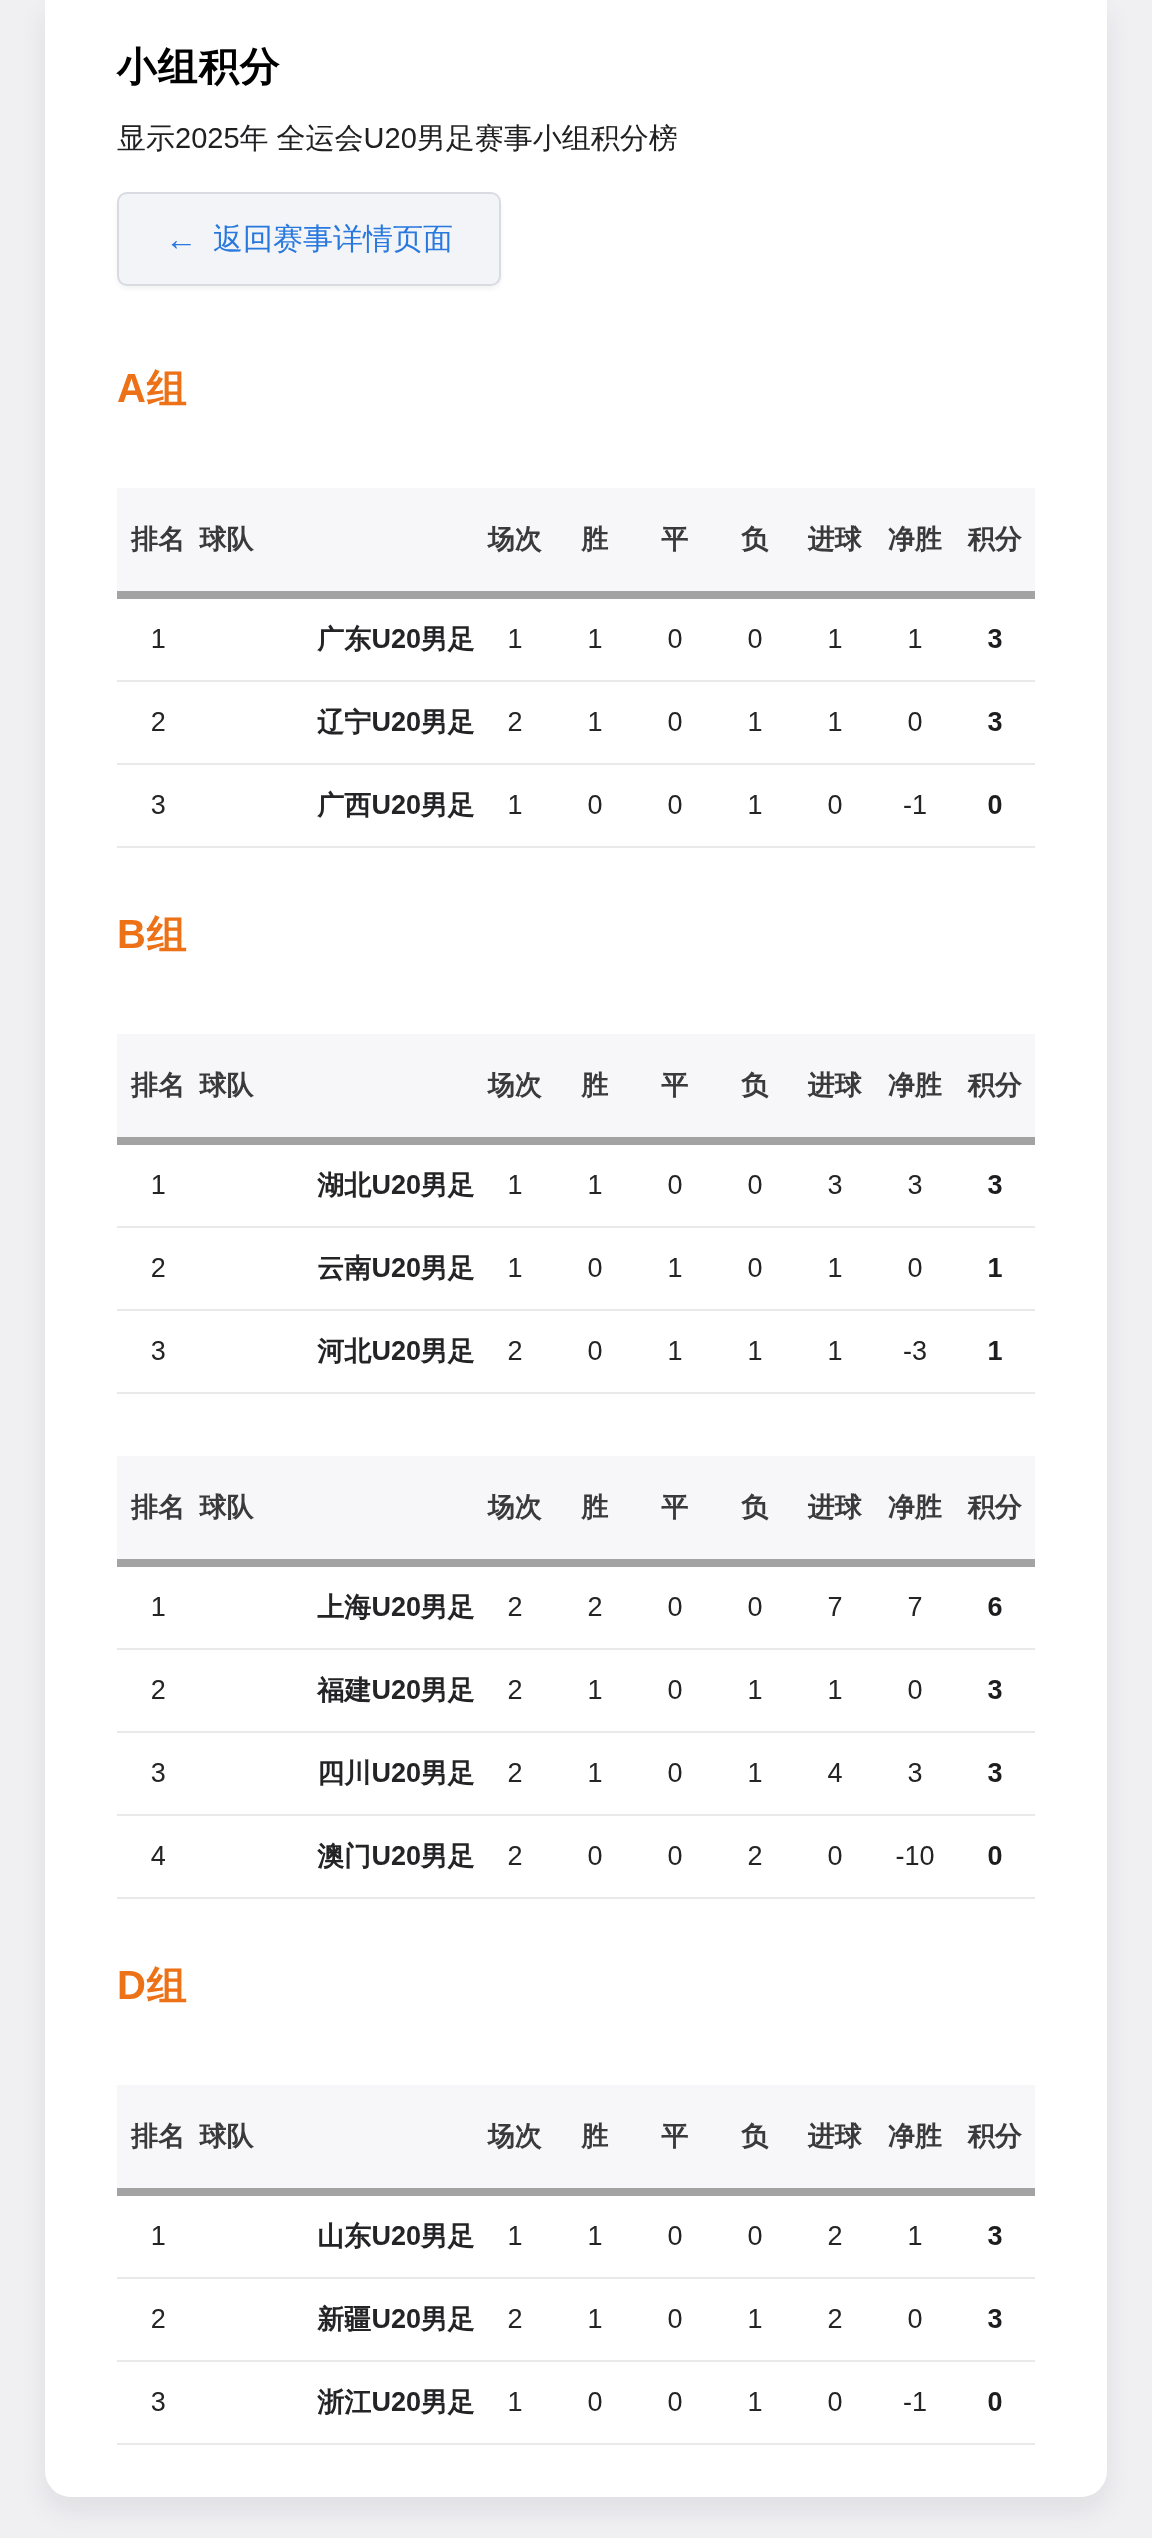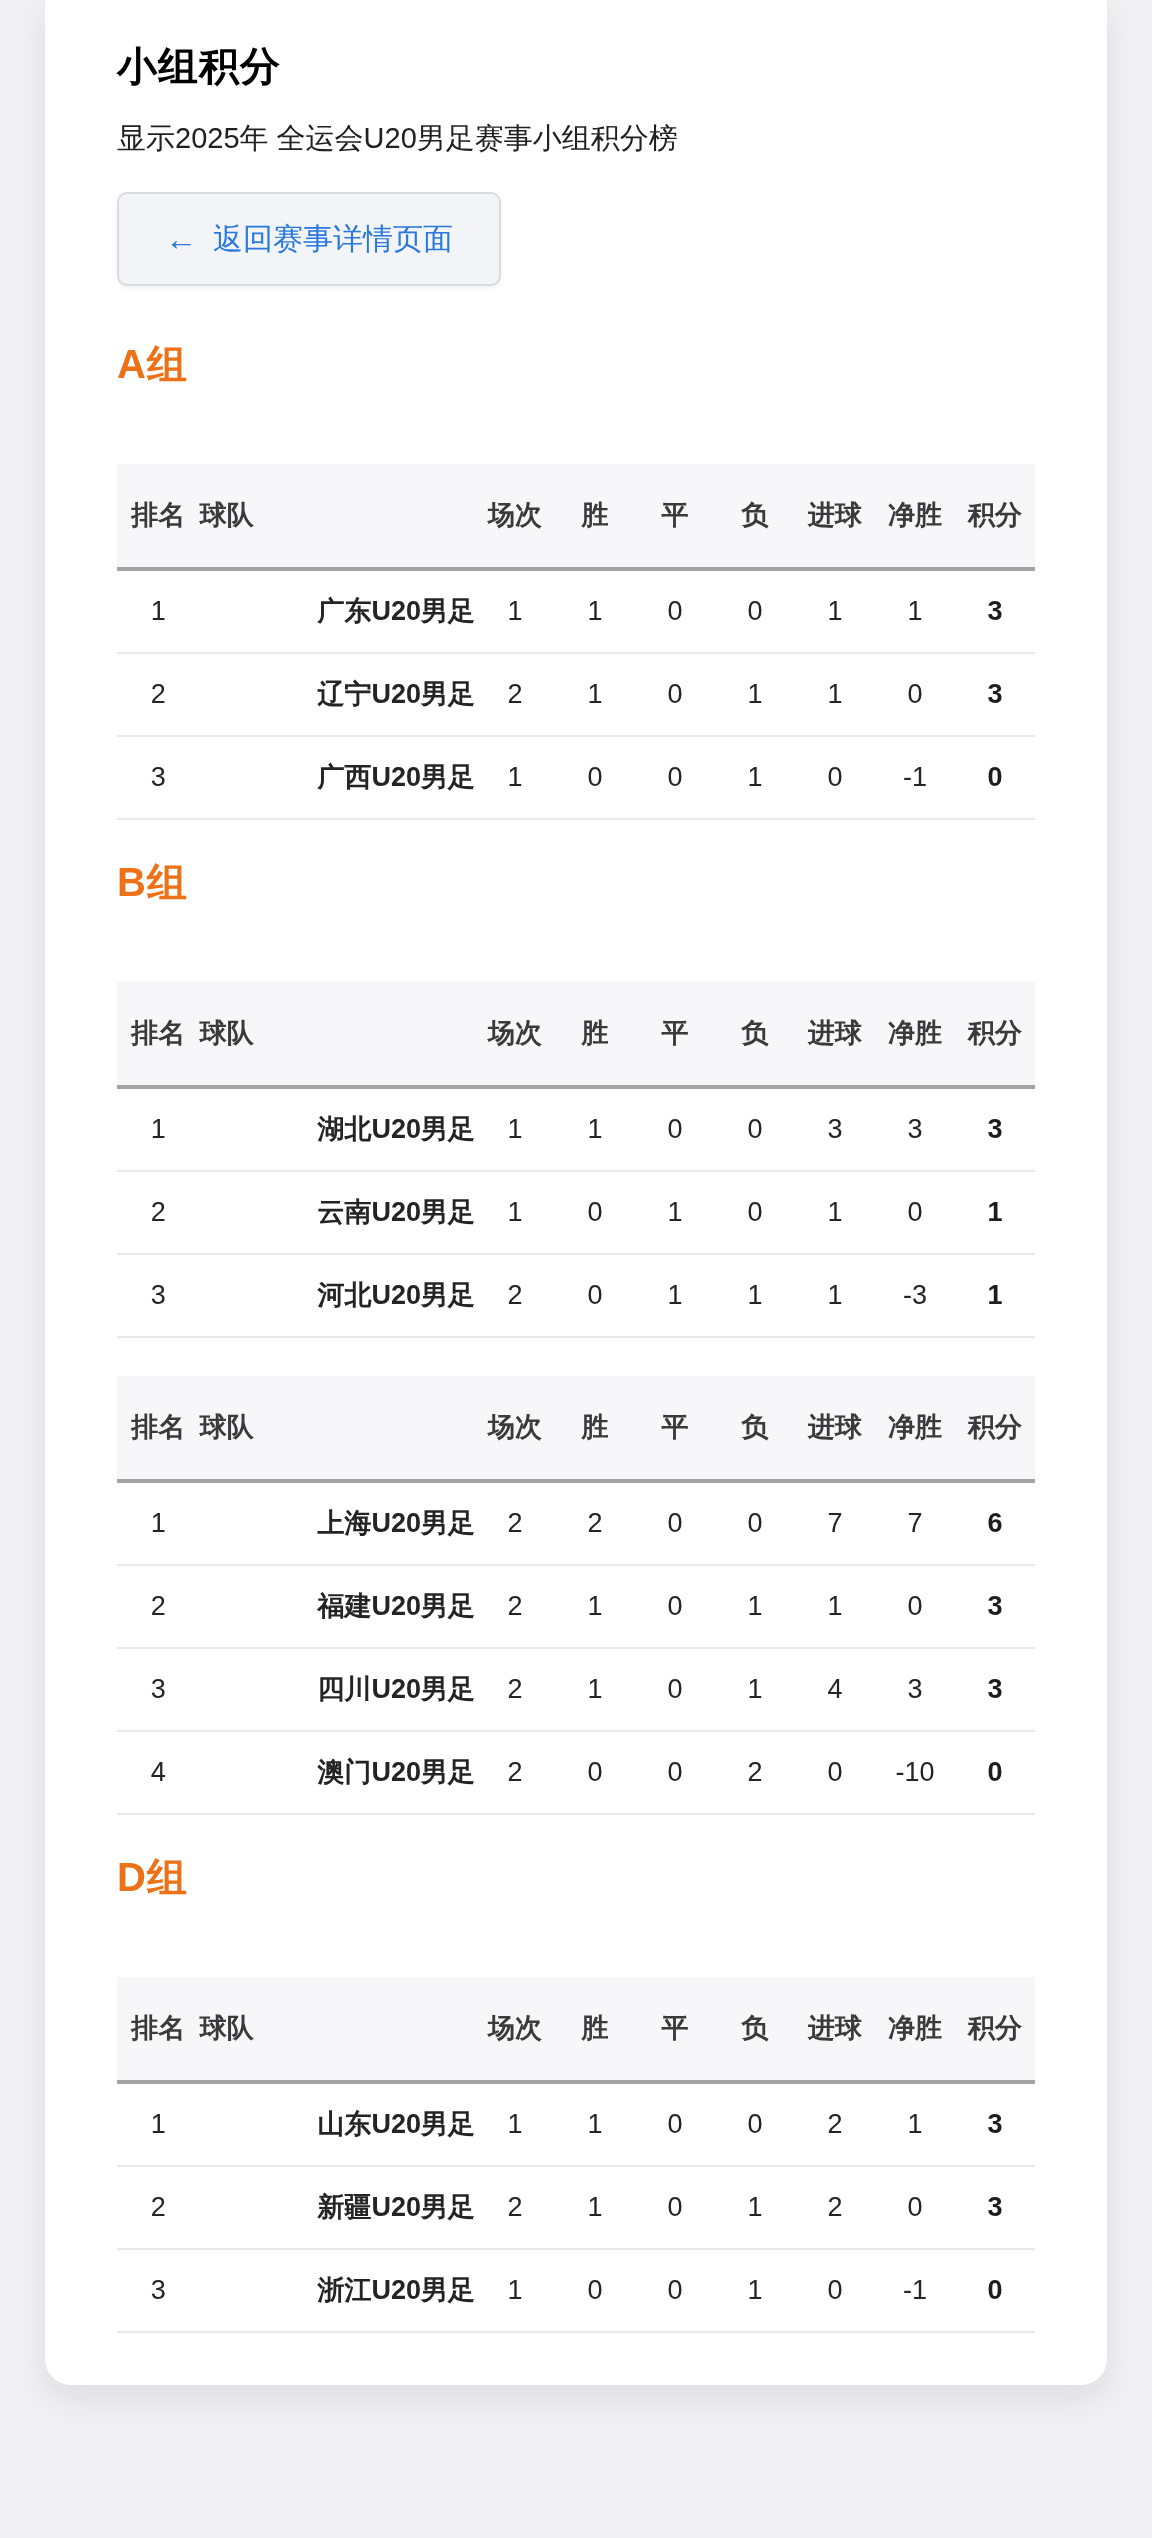--- a/index.html
+++ b/index.html
@@ -44,42 +44,42 @@
     border: 2px solid #d9dbe3;
     border-radius: 10px;
     box-shadow: 0 3px 5px rgba(0,0,0,0.05);
     font-family: inherit;
     font-size: 30px;
     color: #2878dd;
     cursor: pointer;
     margin: 0 0 16px 0;
   }
   .back-btn .arrow { font-size: 32px; line-height: 1; }
-  .group { margin-top: 38px; }
+  .group { margin-top: 62px; }
   .group-title {
     font-size: 40px;
     line-height: 1.2;
     font-weight: 700;
     color: #ed7117;
     margin: 0 0 76px 0;
     letter-spacing: 1px;
   }
   table.standings {
     width: 100%;
     border-collapse: collapse;
     table-layout: fixed;
   }
   table.standings thead tr { background: #f7f7f9; }
   table.standings th {
     font-size: 27px;
     font-weight: 700;
     color: #3a3a3c;
     text-align: center;
     padding: 33px 0 34px 0;
-    border-bottom: 4px solid #a3a3a3;
+    border-bottom: 8px solid #a3a3a3;
   }
   table.standings th.team { text-align: left; }
   table.standings td {
     font-size: 27px;
     color: #242426;
     text-align: center;
     padding: 22px 0 23px 0;
     border-bottom: 2px solid #e9e9eb;
     white-space: nowrap;
     overflow: hidden;

